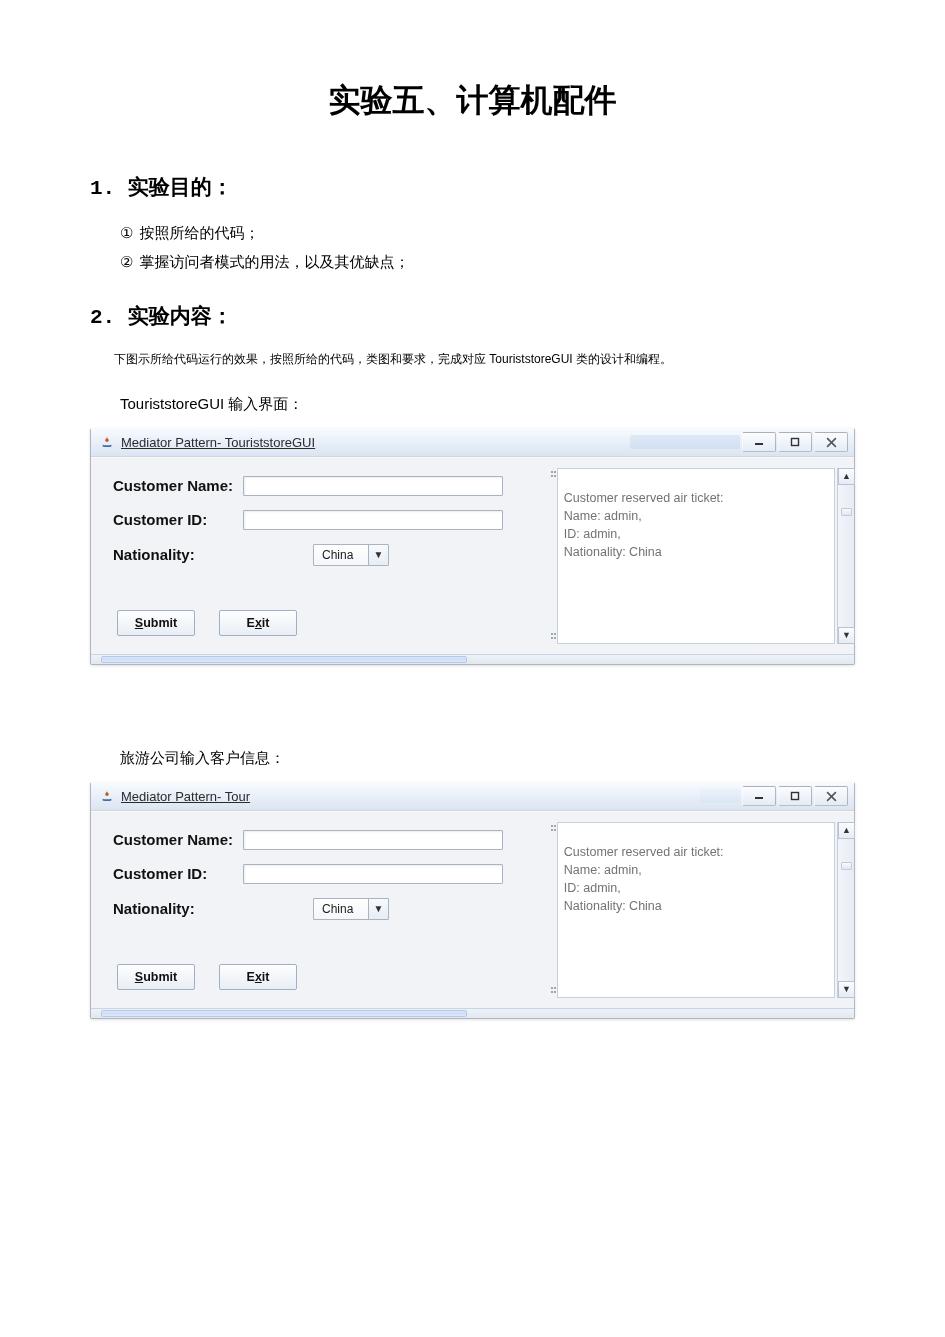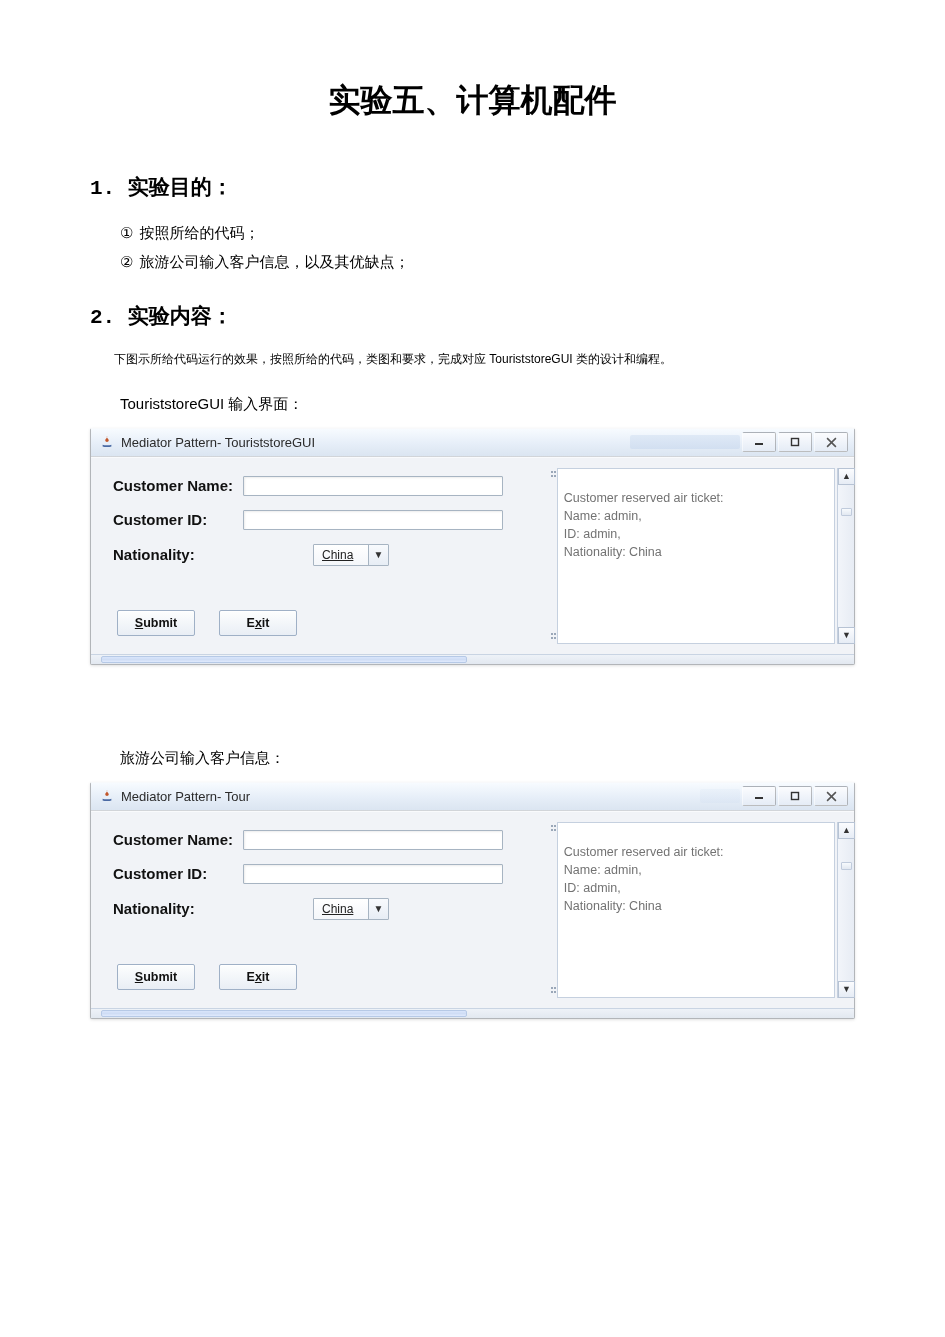--- a/index.html
+++ b/index.html
@@ -75,20 +75,21 @@
     align-items: center;
     justify-content: center;
     color: #5b7bb4;
   }
   .title-text {
     flex: 1;
     font-size: 13px;
     color: #2b2b2b;
     white-space: nowrap;
     overflow: hidden;
+    text-decoration: underline;
   }
   .title-mid {
     flex: 0 0 110px;
     height: 14px;
     margin-left: 4px;
     background: linear-gradient(#d4e1f2, #c8d8ee);
     border-radius: 2px;
     opacity: 0.6;
   }
   .win-controls {
@@ -150,21 +151,20 @@
     align-items: center;
     border: 1px solid #a7b4c2;
     background: linear-gradient(#fff, #f4f6fa);
     border-radius: 1px;
     height: 22px;
   }
   .select-value {
     padding: 0 8px;
     font-size: 12px;
     min-width: 54px;
-    text-decoration: underline;
   }
   .select-arrow {
     width: 20px;
     height: 20px;
     border-left: 1px solid #a7b4c2;
     display: flex;
     align-items: center;
     justify-content: center;
     background: linear-gradient(#f8fafd,#e7edf5);
     color: #333;
@@ -287,21 +287,21 @@
 
   <div class="section-heading">1. 实验目的：</div>
 
   <div class="list">
     <div class="list-item">
       <span>①</span>
       <span>按照所给的代码；</span>
     </div>
     <div class="list-item">
       <span>②</span>
-      <span>旅游公司输入客户信息，以及其优缺点；</span>
+      <span>掌握访问者模式的用法，以及其优缺点；</span>
     </div>
   </div>
 
   <div class="section-heading">2. 实验内容：</div>
 
   <div class="para" style="text-indent:2em;">下图示所给代码运行的效果，按照所给的代码，类图和要求，完成对应 TouriststoreGUI 类的设计和编程。</div>
 
   <div class="caption">TouriststoreGUI 输入界面：</div>
 
   <div class="win">

